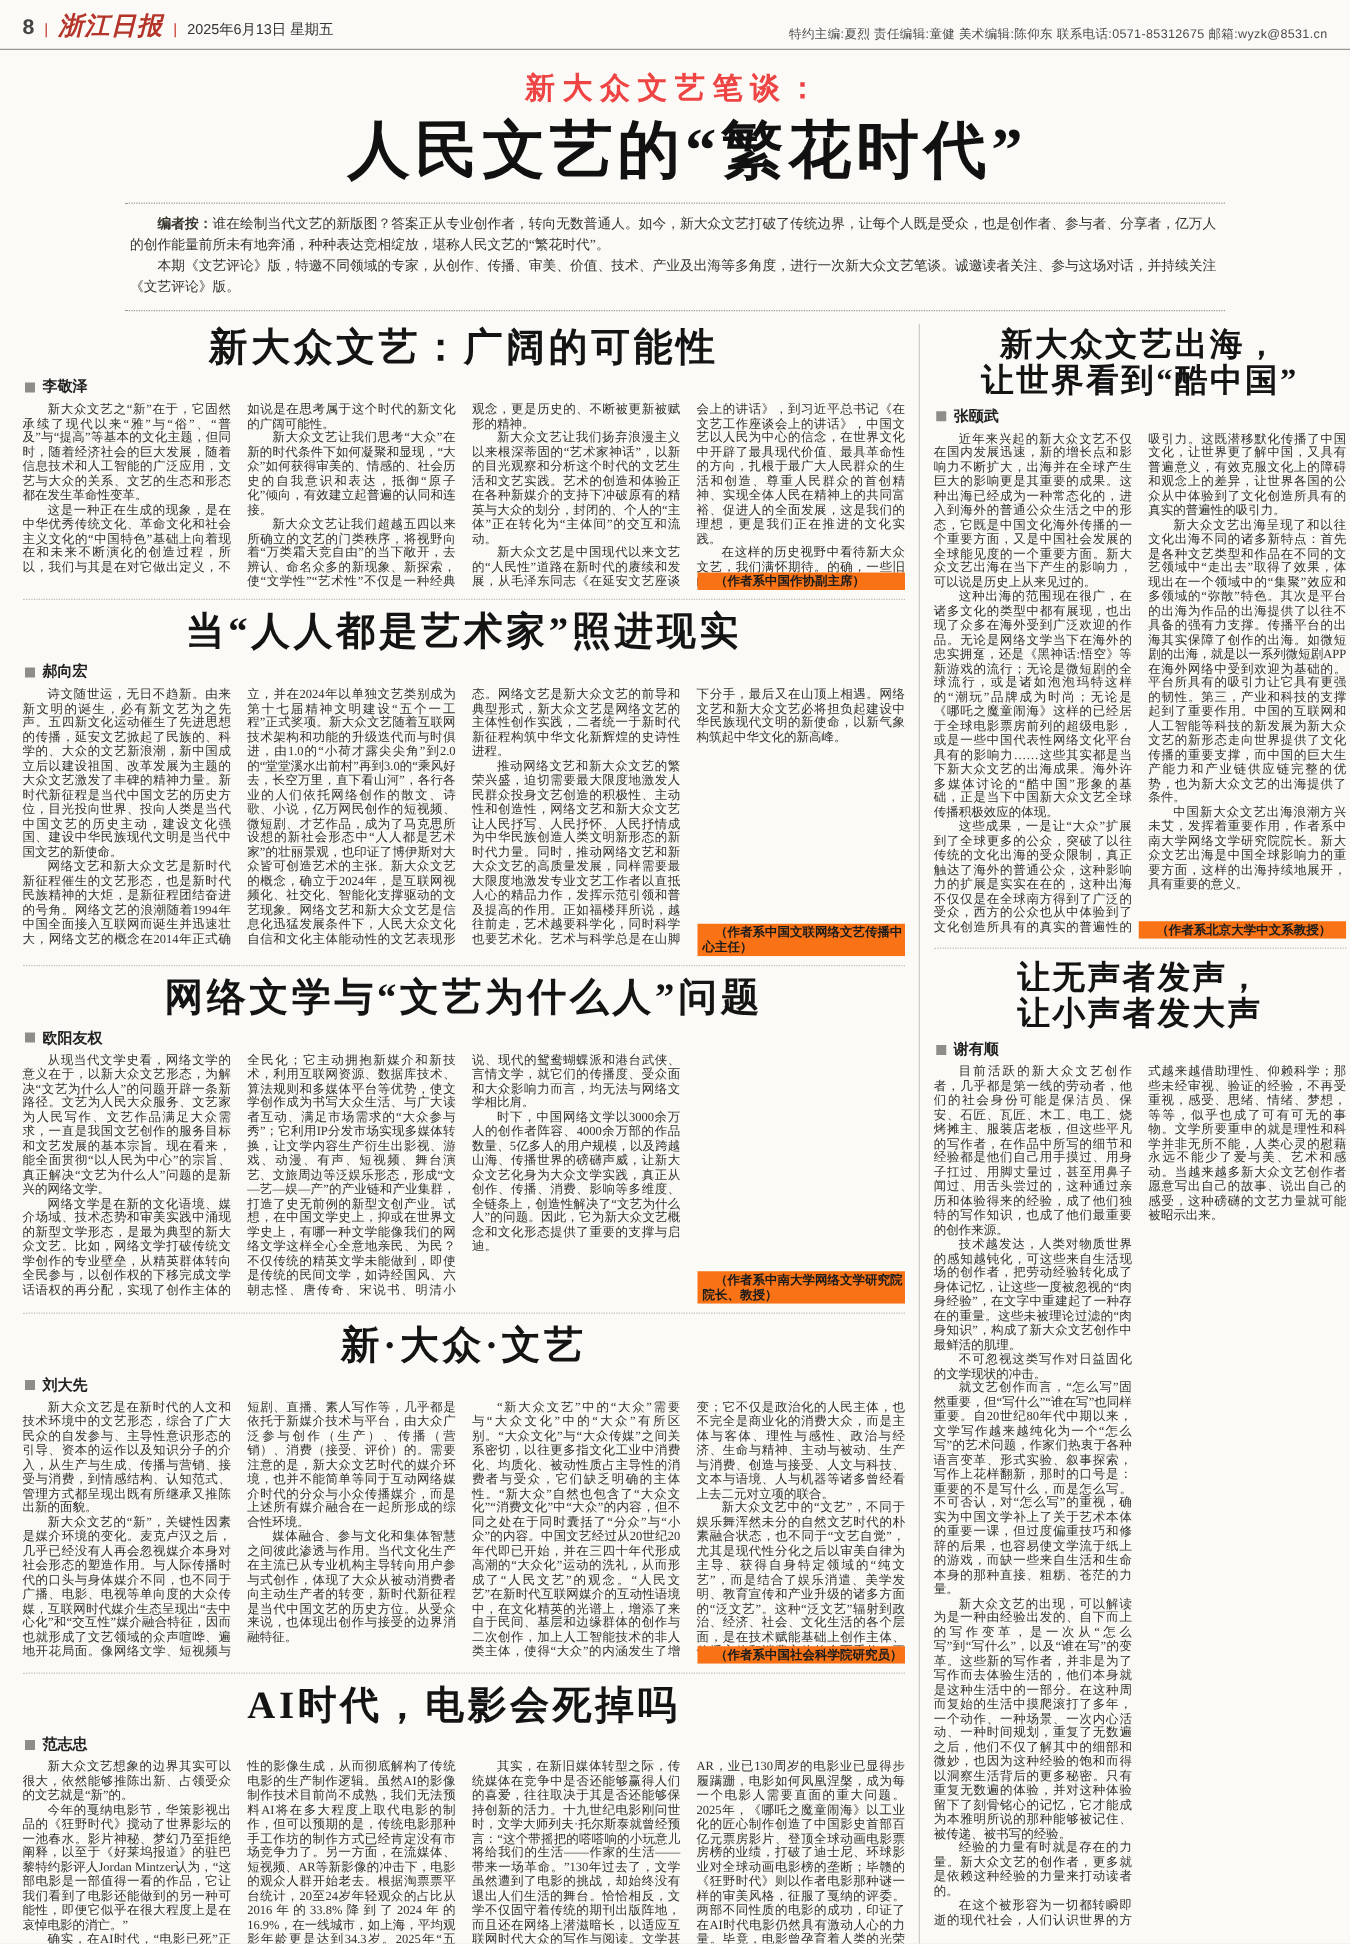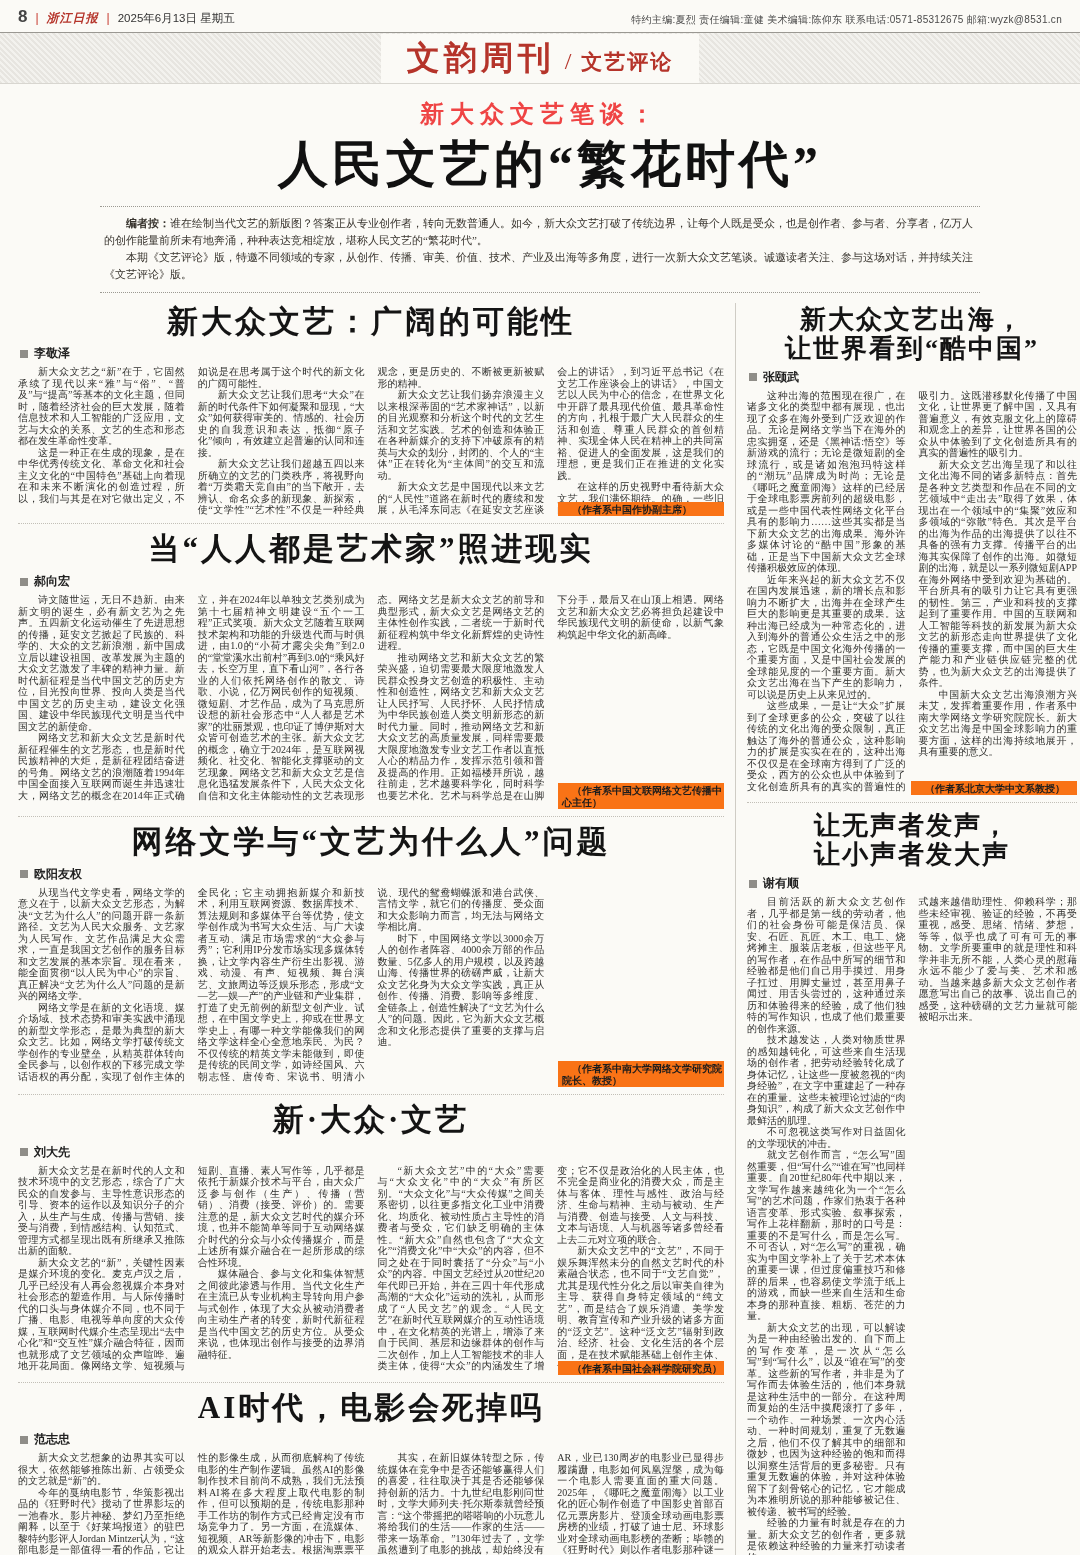--- a/index.html
+++ b/index.html
@@ -10,21 +10,21 @@
   }
   
   .masthead{
     display:flex;justify-content:space-between;align-items:flex-end;
     padding:7px 18px 5px 18px;border-bottom:1px solid #9a9892;
     font-family:"Liberation Sans","DejaVu Sans",sans-serif;
   }
   .mh-left{display:flex;align-items:baseline;gap:8px;font-size:13px;color:#333;}
   .mh-page{font-size:17px;font-weight:bold;color:#444;}
   .mh-sep{color:#c5372c;font-size:12px;}
-  .mh-logo{color:#b5342a;font-weight:bold;font-size:12px;font-style:italic;letter-spacing:1px;}
+  .mh-logo{color:#b5342a;font-weight:bold;font-size:20px;font-style:italic;letter-spacing:1px;}
   .mh-date{font-size:11.5px;color:#333;}
   .mh-right{font-size:10px;color:#4a4a4a;letter-spacing:.3px;}
   
   .banner{
     height:50px;display:flex;align-items:center;justify-content:center;
     background:repeating-linear-gradient(45deg,#e7e5e0 0 2px,#f3f2ee 2px 4px);
     border-bottom:1px solid #d8d6d0;
   }
   .banner-inner{background:#fbfaf6;padding:2px 26px;display:flex;align-items:baseline;gap:10px;}
   .banner-title{font-size:33px;font-weight:bold;color:#b5342a;letter-spacing:4px;}
@@ -86,27 +86,20 @@
     <div class="mh-left">
       <span class="mh-page">8</span>
       <span class="mh-sep">|</span>
       <span class="mh-logo">浙江日报</span>
       <span class="mh-sep">|</span>
       <span class="mh-date">2025年6月13日 星期五</span>
     </div>
     <div class="mh-right">特约主编:夏烈  责任编辑:童健  美术编辑:陈仰东  联系电话:0571-85312675  邮箱:wyzk@8531.cn</div>
   </div>
 
-  <div class="banner">
-    <div class="banner-inner">
-      <span class="banner-title">文韵周刊</span>
-      <span class="banner-slash">/</span>
-      <span class="banner-sub">文艺评论</span>
-    </div>
-  </div>
 
   <div class="lead">
     <div class="lead-kicker">新大众文艺笔谈：</div>
     <div class="lead-headline">人民文艺的“繁花时代”</div>
     <div class="ednote">
       <p><span class="lbl">编者按：</span><span>谁在绘制当代文艺的新版图？答案正从专业创作者，转向无数普通人。如今，新大众文艺打破了传统边界，让每个人既是受众，也是创作者、参与者、分享者，亿万人的创作能量前所未有地奔涌，种种表达竞相绽放，堪称人民文艺的“繁花时代”。</span></p>
       <p>本期《文艺评论》版，特邀不同领域的专家，从创作、传播、审美、价值、技术、产业及出海等多角度，进行一次新大众文艺笔谈。诚邀读者关注、参与这场对话，并持续关注《文艺评论》版。</p>
     </div>
   </div>
 
@@ -198,22 +191,22 @@
     <div class="col-right">
 
       <article class="art">
         <h2 class="art-title t-r">新大众文艺出海，
 让世界看到“酷中国”</h2>
         <div class="byline">
           <span class="sq"></span>
           <span class="nm">张颐武</span>
         </div>
         <div class="art-body cols2 h-f">
-          <p>这种出海的范围现在很广，在诸多文化的类型中都有展现，也出现了众多在海外受到广泛欢迎的作品。无论是网络文学当下在海外的忠实拥趸，还是《黑神话:悟空》等新游戏的流行；无论是微短剧的全球流行，或是诸如泡泡玛特这样的“潮玩”品牌成为时尚；无论是《哪吒之魔童闹海》这样的已经居于全球电影票房前列的超级电影，或是一些中国代表性网络文化平台具有的影响力……这些其实都是当下新大众文艺的出海成果。海外许多媒体讨论的“酷中国”形象的基础，正是当下中国新大众文艺全球传播积极效应的体现。</p>
-            <p>近年来兴起的新大众文艺不仅在国内发展迅速，新的增长点和影响力不断扩大，出海并在全球产生巨大的影响更是其重要的成果。这种出海已经成为一种常态化的，进入到海外的普通公众生活之中的形态，它既是中国文化海外传播的一个重要方面，又是中国社会发展的全球能见度的一个重要方面。新大众文艺出海在当下产生的影响力，可以说是历史上从来见过的。</p>
+          <p>近年来兴起的新大众文艺不仅在国内发展迅速，新的增长点和影响力不断扩大，出海并在全球产生巨大的影响更是其重要的成果。这种出海已经成为一种常态化的，进入到海外的普通公众生活之中的形态，它既是中国文化海外传播的一个重要方面，又是中国社会发展的全球能见度的一个重要方面。新大众文艺出海在当下产生的影响力，可以说是历史上从来见过的。</p>
+            <p>这种出海的范围现在很广，在诸多文化的类型中都有展现，也出现了众多在海外受到广泛欢迎的作品。无论是网络文学当下在海外的忠实拥趸，还是《黑神话:悟空》等新游戏的流行；无论是微短剧的全球流行，或是诸如泡泡玛特这样的“潮玩”品牌成为时尚；无论是《哪吒之魔童闹海》这样的已经居于全球电影票房前列的超级电影，或是一些中国代表性网络文化平台具有的影响力……这些其实都是当下新大众文艺的出海成果。海外许多媒体讨论的“酷中国”形象的基础，正是当下中国新大众文艺全球传播积极效应的体现。</p>
             <p>这些成果，一是让“大众”扩展到了全球更多的公众，突破了以往传统的文化出海的受众限制，真正触达了海外的普通公众，这种影响力的扩展是实实在在的，这种出海不仅仅是在全球南方得到了广泛的受众，西方的公众也从中体验到了文化创造所具有的真实的普遍性的吸引力。这既潜移默化传播了中国文化，让世界更了解中国，又具有普遍意义，有效克服文化上的障碍和观念上的差异，让世界各国的公众从中体验到了文化创造所具有的真实的普遍性的吸引力。</p>
             <p>新大众文艺出海呈现了和以往文化出海不同的诸多新特点：首先是各种文艺类型和作品在不同的文艺领域中“走出去”取得了效果，体现出在一个领域中的“集聚”效应和多领域的“弥散”特色。其次是平台的出海为作品的出海提供了以往不具备的强有力支撑。传播平台的出海其实保障了创作的出海。如微短剧的出海，就是以一系列微短剧APP在海外网络中受到欢迎为基础的。平台所具有的吸引力让它具有更强的韧性。第三，产业和科技的支撑起到了重要作用。中国的互联网和人工智能等科技的新发展为新大众文艺的新形态走向世界提供了文化传播的重要支撑，而中国的巨大生产能力和产业链供应链完整的优势，也为新大众文艺的出海提供了条件。</p>
             <p>中国新大众文艺出海浪潮方兴未艾，发挥着重要作用，作者系中南大学网络文学研究院院长。新大众文艺出海是中国全球影响力的重要方面，这样的出海持续地展开，具有重要的意义。</p>
             <div class="attribution">（作者系北京大学中文系教授）</div>
         </div>
       </article>
 
       <article class="art">
         <h2 class="art-title t-r">让无声者发声，
 让小声者发大声</h2>

